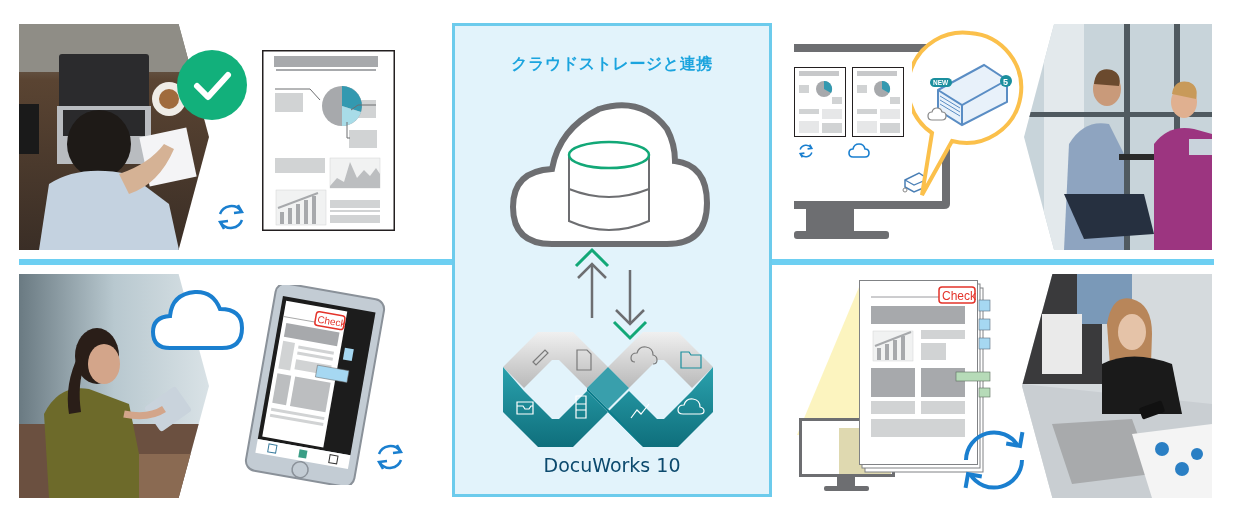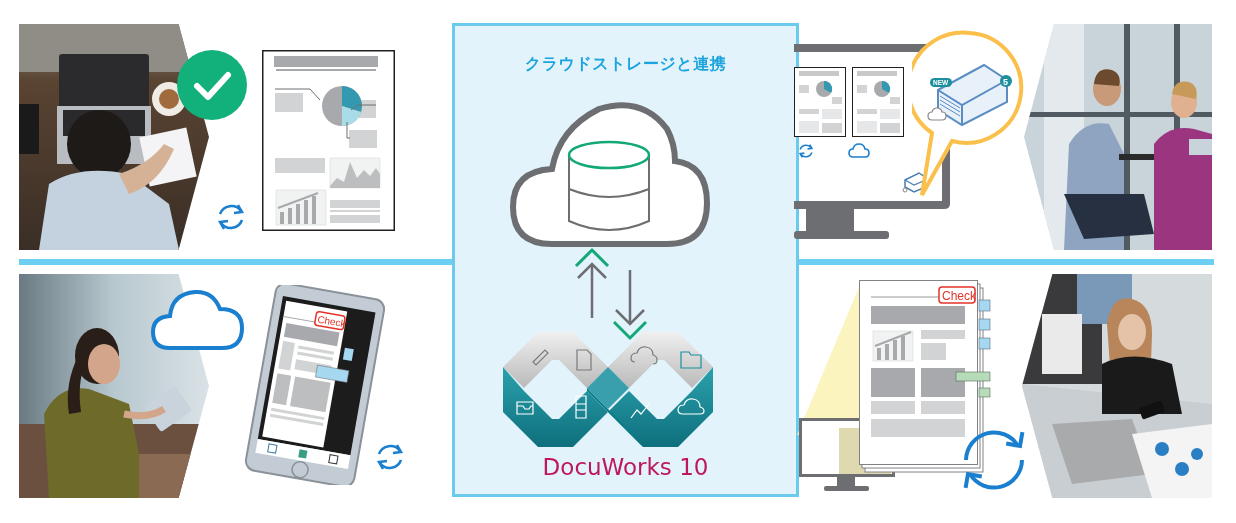--- a/index.html
+++ b/index.html
@@ -1,21 +1,21 @@
 <!DOCTYPE html>
 <html><head>
 <meta charset="utf-8">
 <style>
   html, body { margin:0; padding:0; }
   body { width:1236px; height:523px; background:#ffffff; position:relative; overflow:hidden; font-family:"DejaVu Sans", sans-serif; }
   .abs { position:absolute; }
   .hline { position:absolute; height:6px; background:#6dcff2; }
-  .center-panel { position:absolute; left:452px; top:23px; width:347px; height:474px; background:#e2f3fb; border:3px solid #6ccbec; box-sizing:border-box; }
+  .center-panel { position:absolute; left:452px; top:23px; width:320px; height:474px; background:#e2f3fb; border:3px solid #6ccbec; box-sizing:border-box; }
   .panel-title { position:absolute; left:0; right:0; top:28px; text-align:center; font-weight:bold; font-size:16px; color:#1ba4de; letter-spacing:0.5px; }
-  .product-name { position:absolute; left:0; right:0; top:428px; text-align:center; font-size:23px; color:#be185d; }
+  .product-name { position:absolute; left:0; right:0; top:428px; text-align:center; font-size:19px; color:#0c4a6e; }
   .photo { position:absolute; overflow:hidden; box-shadow: 4px 5px 6px rgba(0,0,0,0.45); }
   svg { display:block; }
 </style>
 </head>
 <body>
 
 <div class="hline" style="left:19px; top:259px; width:436px;"></div>
 <div class="hline" style="left:764px; top:259px; width:450px;"></div>
 
 <div class="photo" style="left:19px; top:24px; width:190px; height:226px; clip-path:polygon(0 0, 84% 0, 100% 50%, 84% 100%, 0 100%);">

